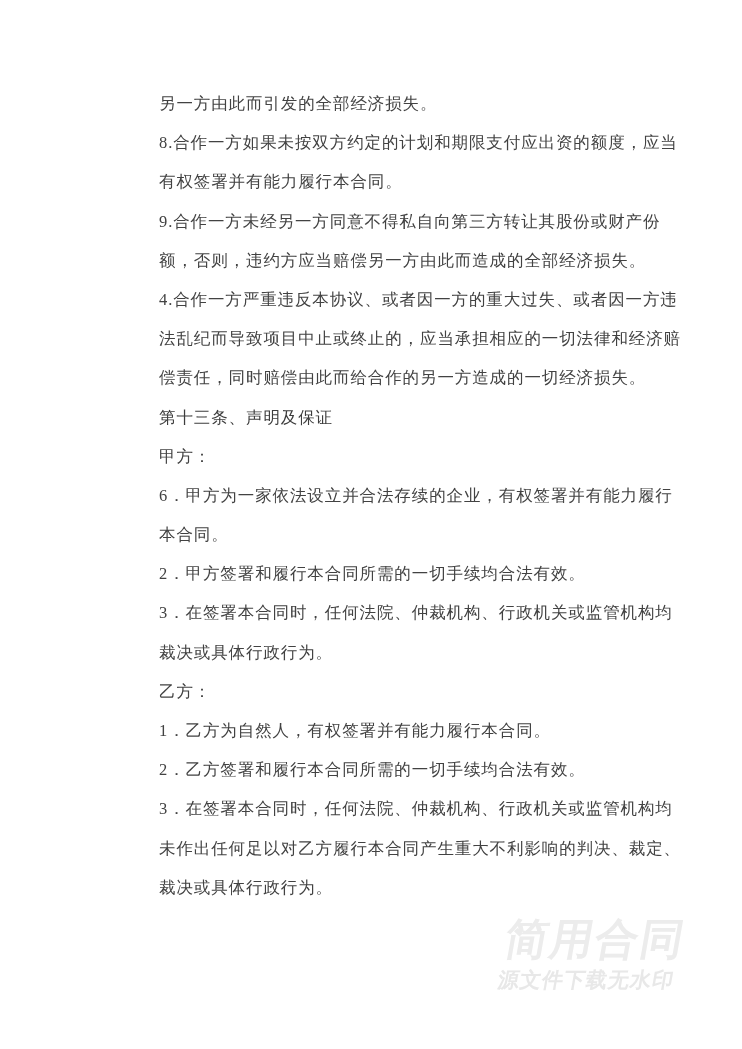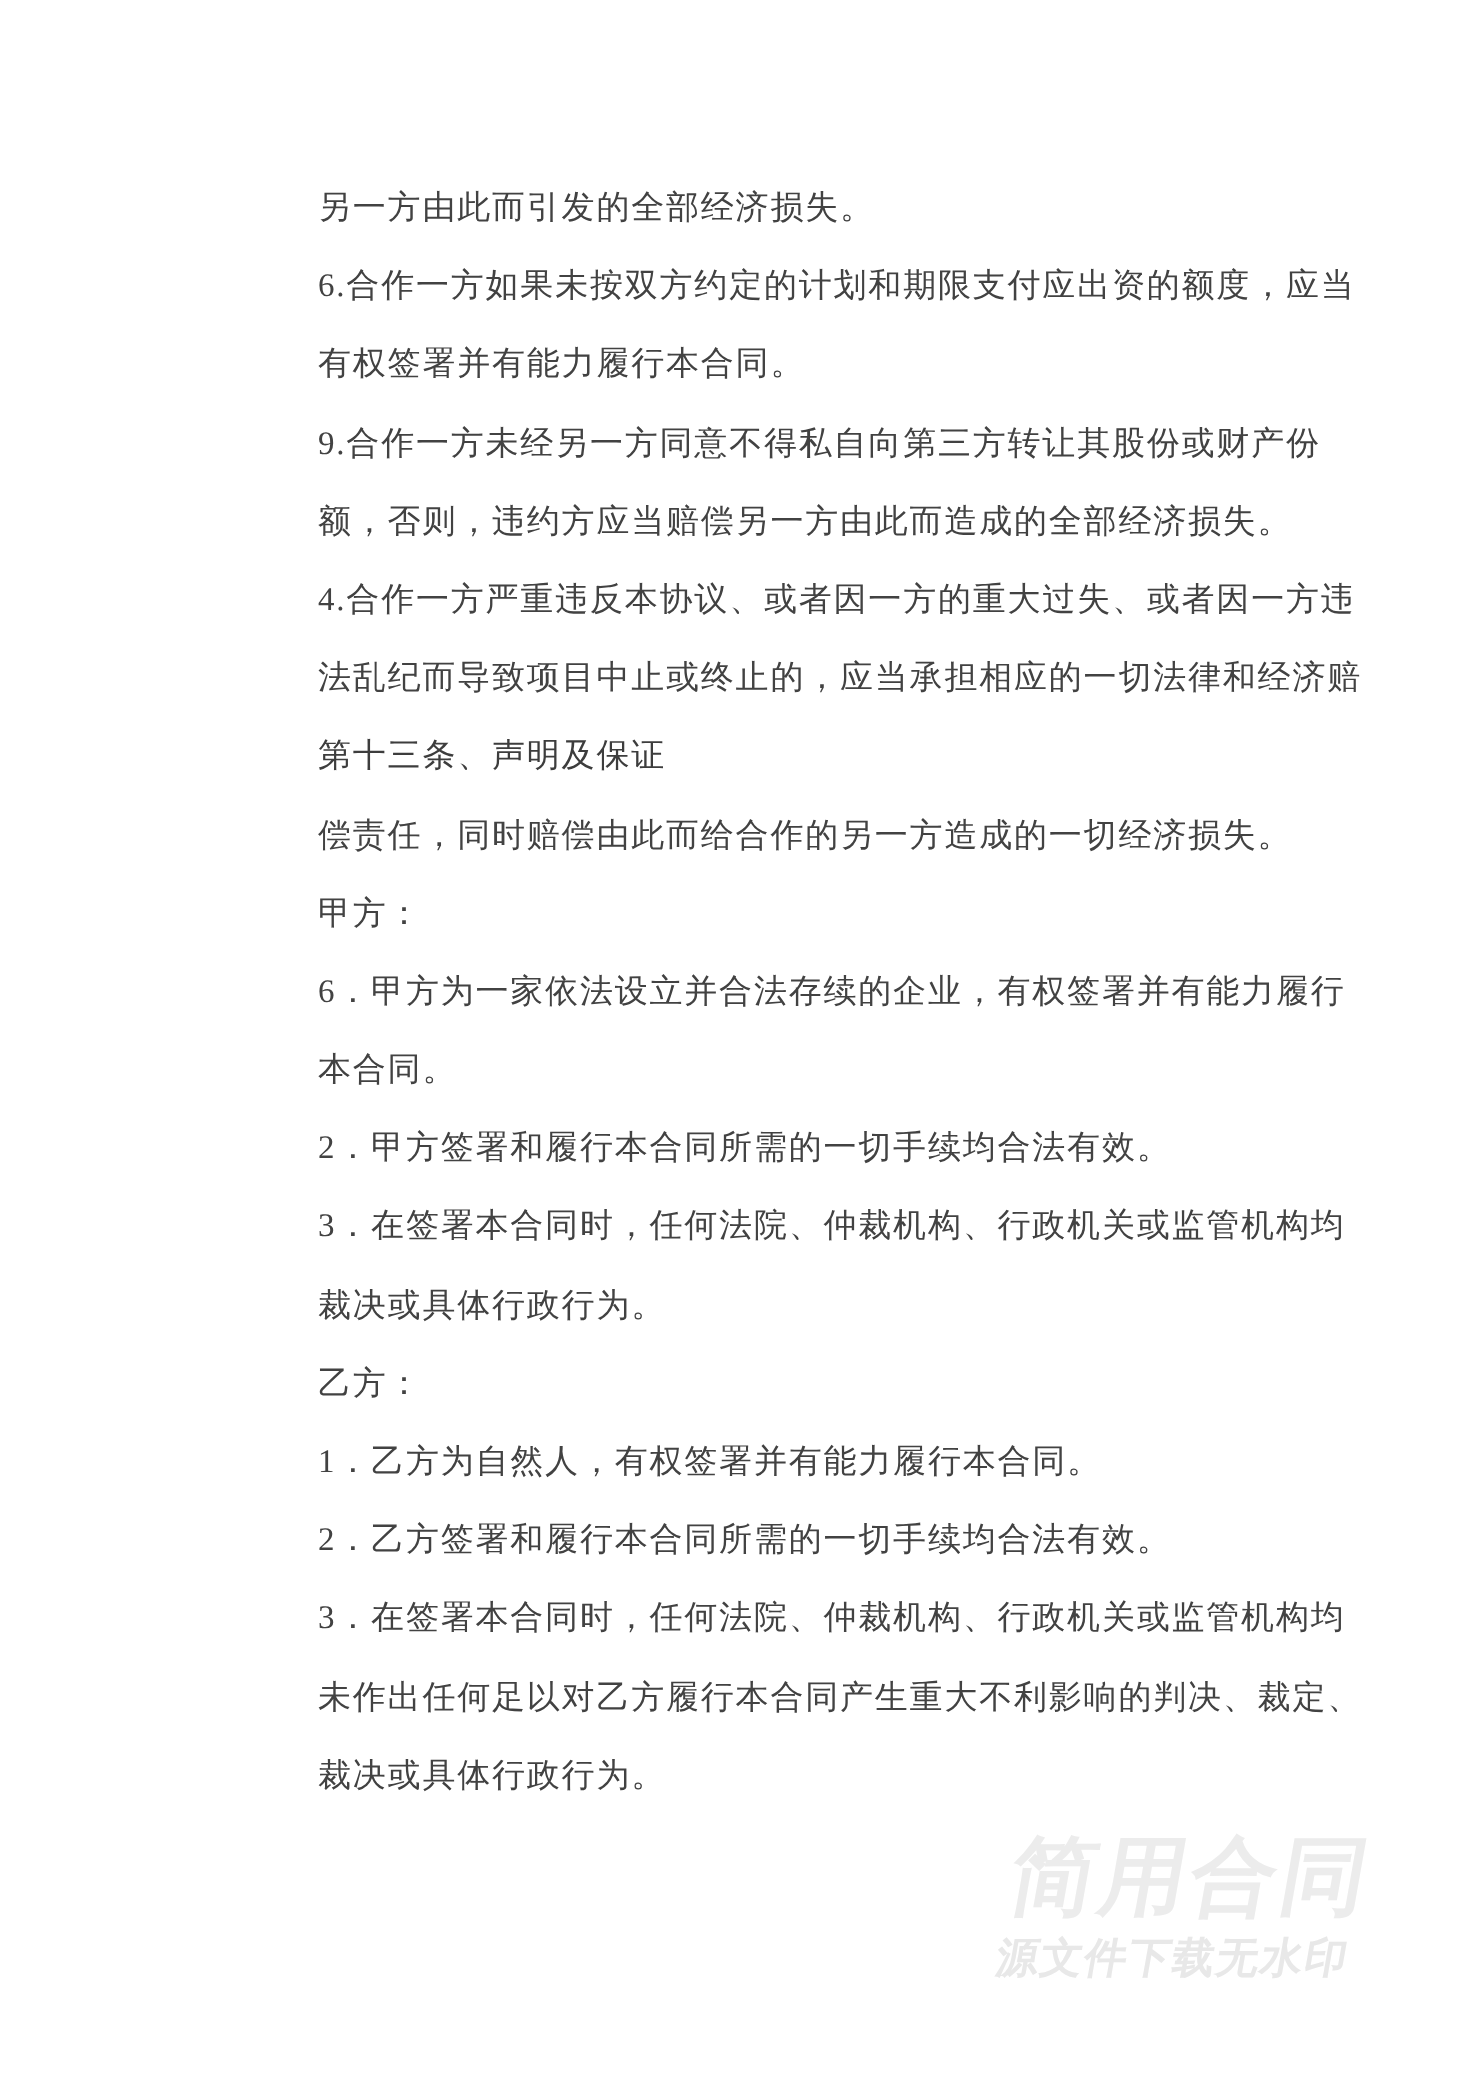--- a/index.html
+++ b/index.html
@@ -57,28 +57,28 @@
     color: #e8e8e8;
   }
 </style>
 </head>
 <body>
 
 <div class="page">
 
   <div class="doc-content" id="doc-content">
       <div class="line">另一方由此而引发的全部经济损失。</div>
-      <div class="line">6.合作一方如果未按双方约定的计划和期限支付应出资的额度，应当</div>
+      <div class="line">8.合作一方如果未按双方约定的计划和期限支付应出资的额度，应当</div>
       <div class="line">有权签署并有能力履行本合同。</div>
       <div class="line">9.合作一方未经另一方同意不得私自向第三方转让其股份或财产份</div>
       <div class="line">额，否则，违约方应当赔偿另一方由此而造成的全部经济损失。</div>
       <div class="line">4.合作一方严重违反本协议、或者因一方的重大过失、或者因一方违</div>
       <div class="line">法乱纪而导致项目中止或终止的，应当承担相应的一切法律和经济赔</div>
+      <div class="line">偿责任，同时赔偿由此而给合作的另一方造成的一切经济损失。</div>
       <div class="line heading">第十三条、声明及保证</div>
-      <div class="line">偿责任，同时赔偿由此而给合作的另一方造成的一切经济损失。</div>
       <div class="line">甲方：</div>
       <div class="line">6．甲方为一家依法设立并合法存续的企业，有权签署并有能力履行</div>
       <div class="line">本合同。</div>
       <div class="line">2．甲方签署和履行本合同所需的一切手续均合法有效。</div>
       <div class="line">3．在签署本合同时，任何法院、仲裁机构、行政机关或监管机构均</div>
       <div class="line">裁决或具体行政行为。</div>
       <div class="line">乙方：</div>
       <div class="line">1．乙方为自然人，有权签署并有能力履行本合同。</div>
       <div class="line">2．乙方签署和履行本合同所需的一切手续均合法有效。</div>
       <div class="line">3．在签署本合同时，任何法院、仲裁机构、行政机关或监管机构均</div>

